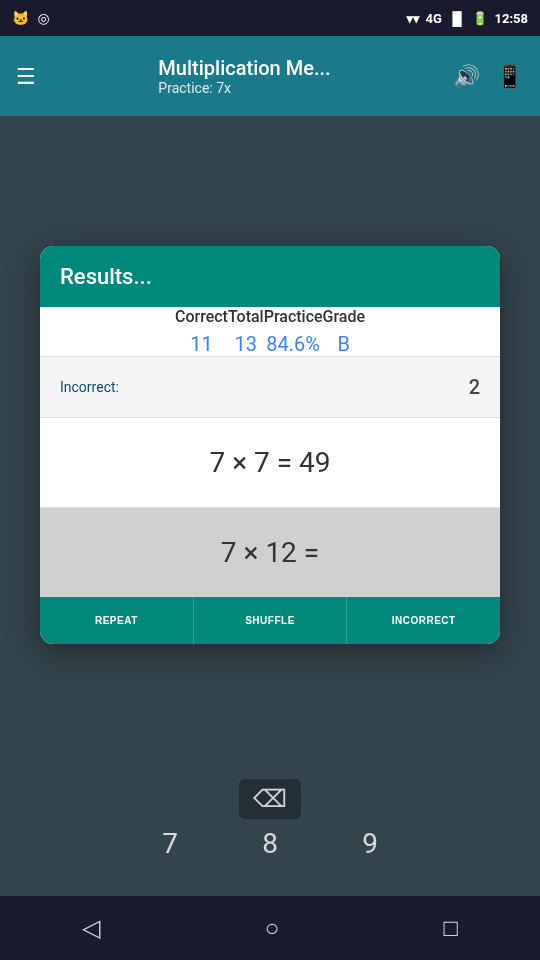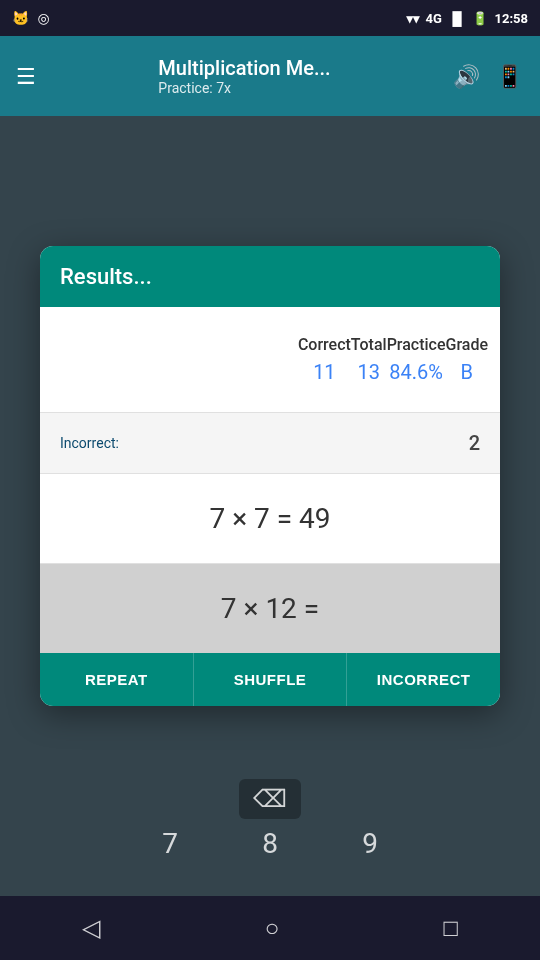--- a/index.html
+++ b/index.html
@@ -110,22 +110,22 @@
     .dialog-header-title {
       color: white;
       font-size: 22px;
       font-weight: 500;
     }
 
     .dialog-results {
       background: white;
       display: flex;
       flex-direction: row;
-      justify-content: flex-end;
-      padding: 28px 12px;
+      justify-content: center;
+      padding: 0 12px;
       border-bottom: 1px solid #e0e0e0;
     }
     .result-col {
       display: flex;
       flex-direction: column;
       align-items: center;
       gap: 6px;
     }
     .result-label {
       color: #333;
@@ -173,21 +173,21 @@
       background: #00897b;
       display: flex;
       flex-direction: row;
     }
     .action-btn {
       flex: 1;
       padding: 18px 8px;
       background: transparent;
       border: none;
       color: white;
-      font-size: 15px;
+      font-size: 10px;
       font-weight: 700;
       letter-spacing: 0.5px;
       cursor: pointer;
       text-align: center;
       border-right: 1px solid rgba(255,255,255,0.2);
     }
     .action-btn:last-child {
       border-right: none;
     }
 

